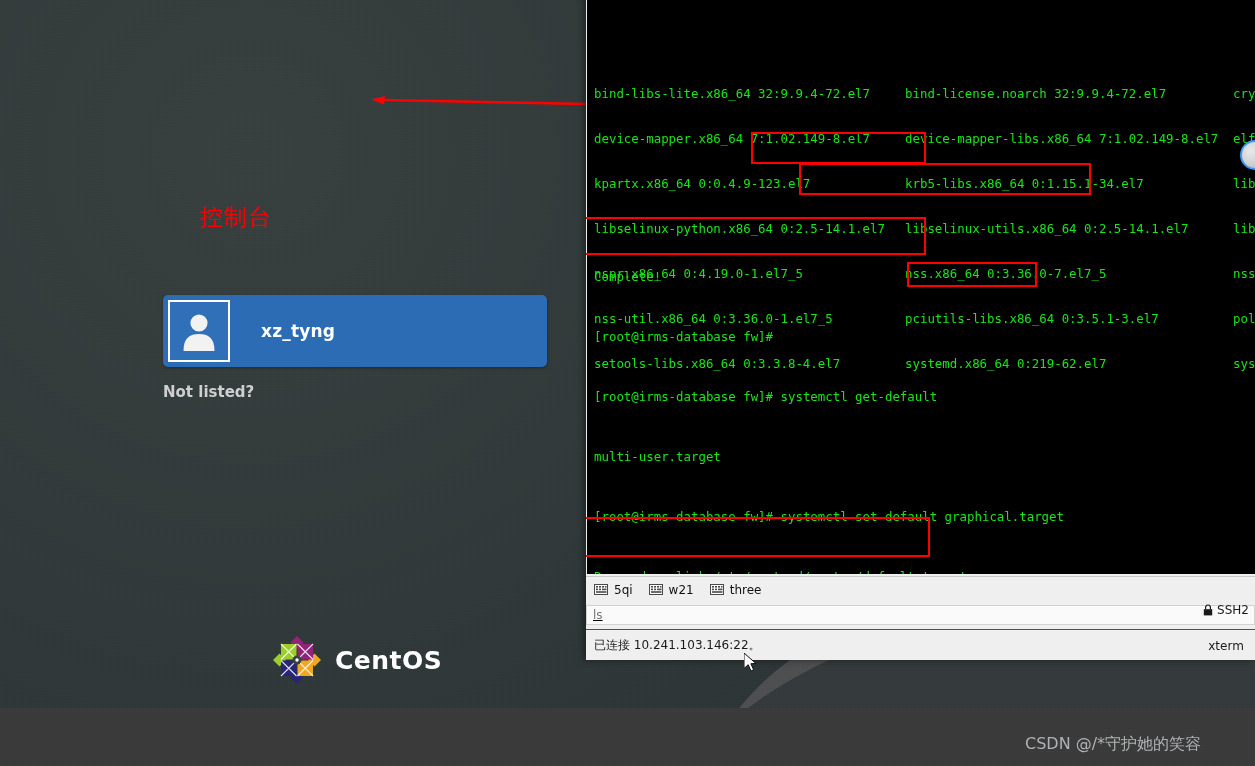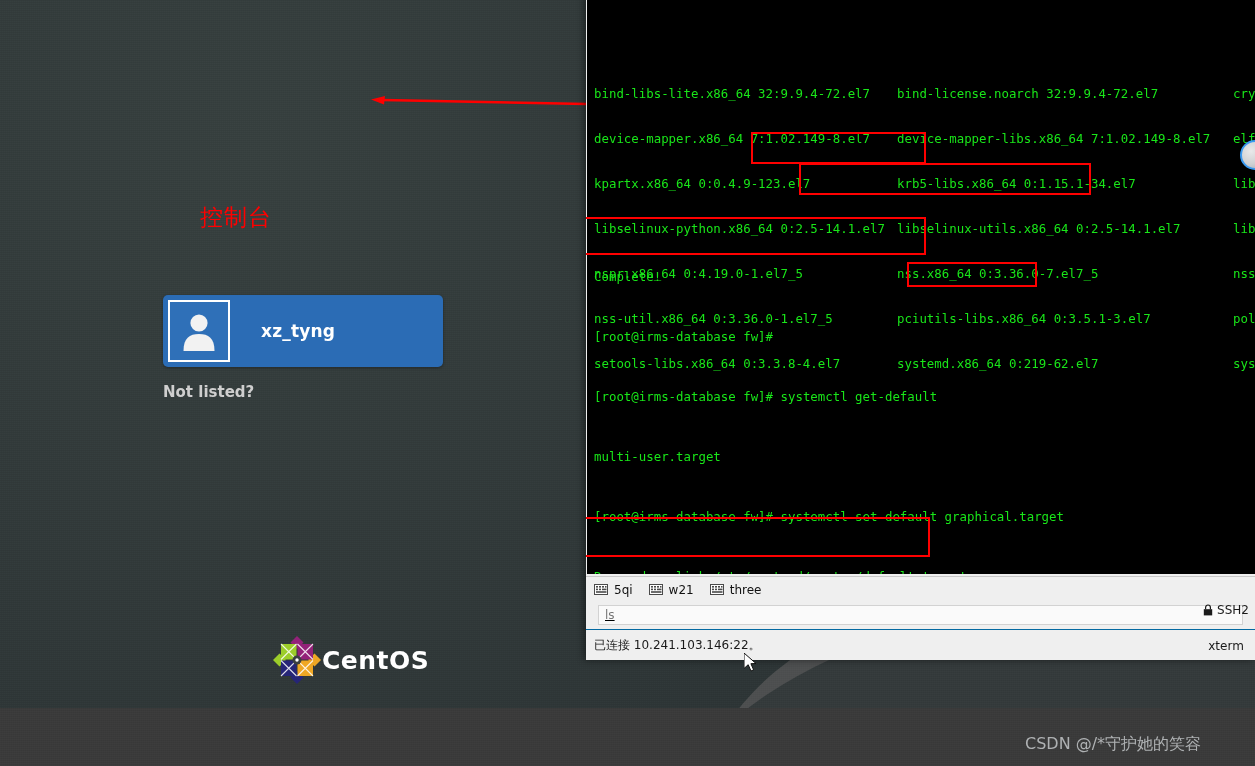--- a/index.html
+++ b/index.html
@@ -62,21 +62,21 @@
     color: #ff0000;
     font-size: 23px;
     font-family: "DejaVu Sans", sans-serif;
     letter-spacing: 1px;
     white-space: nowrap;
   }
 
   .user-tile {
     position: absolute;
     left: 163px; top: 295px;
-    width: 280px; height: 72px;
+    width: 384px; height: 72px;
     background: #2b6cb5;
     border-radius: 5px;
     display: flex;
     align-items: center;
     box-shadow: 0 1px 3px rgba(0,0,0,.35);
   }
   .avatar {
     width: 62px; height: 62px;
     margin-left: 5px;
     border: 2px solid #ffffff;
@@ -98,21 +98,21 @@
     left: 163px; top: 383px;
     color: #cfcfcf;
     font-size: 15px;
     font-weight: bold;
     font-family: "DejaVu Sans", sans-serif;
   }
 
   .centos-brand {
     position: absolute;
     left: 272px; top: 635px;
-    display: flex; align-items: center; 
+    display: flex; align-items: center; gap: 13px;
   }
   .centos-word {
     color: #ffffff;
     font-size: 25px;
     font-weight: bold;
     letter-spacing: .5px;
     font-family: "DejaVu Sans", sans-serif;
   }
 
   
@@ -186,21 +186,21 @@
   }
   .kbd-icon { display:block; }
 
   
   .cmdbar {
     position: absolute;
     left: 0; top: 605px;
     width: 669px; height: 28px;
     background: #efefef;
     display: flex; align-items: center;
-    padding: 0 12px;
+    padding: 0 0;
     box-sizing: border-box;
     text-decoration: underline;
   }
   .cmdbar input {
     flex: 1;
     height: 20px;
     border: 1px solid #d2d2d2;
     background: #fafafa;
     color: #8c8c8c;
     font-size: 12px;
@@ -325,21 +325,21 @@
         <div style="position:relative; height:108px;">
           <div style="position:absolute; left:7px; top:0;">
             <div class="line" style="padding-left:0">bind-libs-lite.x86_64 32:9.9.4-72.el7</div>
             <div class="line" style="padding-left:0">device-mapper.x86_64 7:1.02.149-8.el7</div>
             <div class="line" style="padding-left:0">kpartx.x86_64 0:0.4.9-123.el7</div>
             <div class="line" style="padding-left:0">libselinux-python.x86_64 0:2.5-14.1.el7</div>
             <div class="line" style="padding-left:0">nspr.x86_64 0:4.19.0-1.el7_5</div>
             <div class="line" style="padding-left:0">nss-util.x86_64 0:3.36.0-1.el7_5</div>
             <div class="line" style="padding-left:0">setools-libs.x86_64 0:3.3.8-4.el7</div>
           </div>
-          <div style="position:absolute; left:310px; top:0;">
+          <div style="position:absolute; left:318px; top:0;">
             <div class="line" style="padding-left:0">bind-license.noarch 32:9.9.4-72.el7</div>
             <div class="line" style="padding-left:0">device-mapper-libs.x86_64 7:1.02.149-8.el7</div>
             <div class="line" style="padding-left:0">krb5-libs.x86_64 0:1.15.1-34.el7</div>
             <div class="line" style="padding-left:0">libselinux-utils.x86_64 0:2.5-14.1.el7</div>
             <div class="line" style="padding-left:0">nss.x86_64 0:3.36.0-7.el7_5</div>
             <div class="line" style="padding-left:0">pciutils-libs.x86_64 0:3.5.1-3.el7</div>
             <div class="line" style="padding-left:0">systemd.x86_64 0:219-62.el7</div>
           </div>
           <div style="position:absolute; left:646px; top:0;">
             <div class="line" style="padding-left:0">cry</div>

